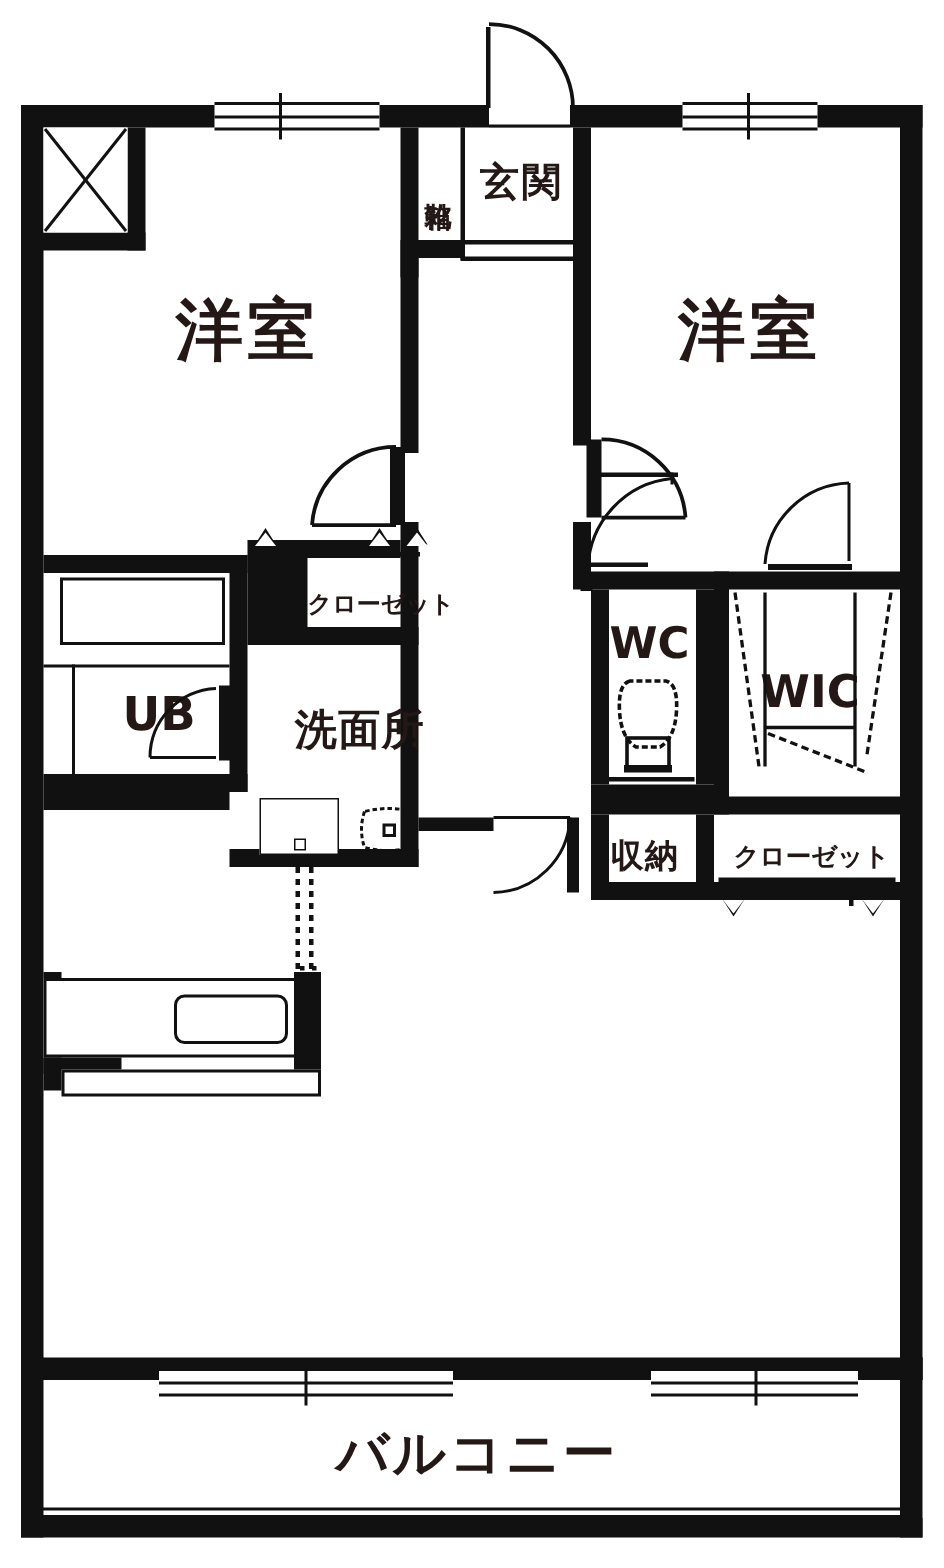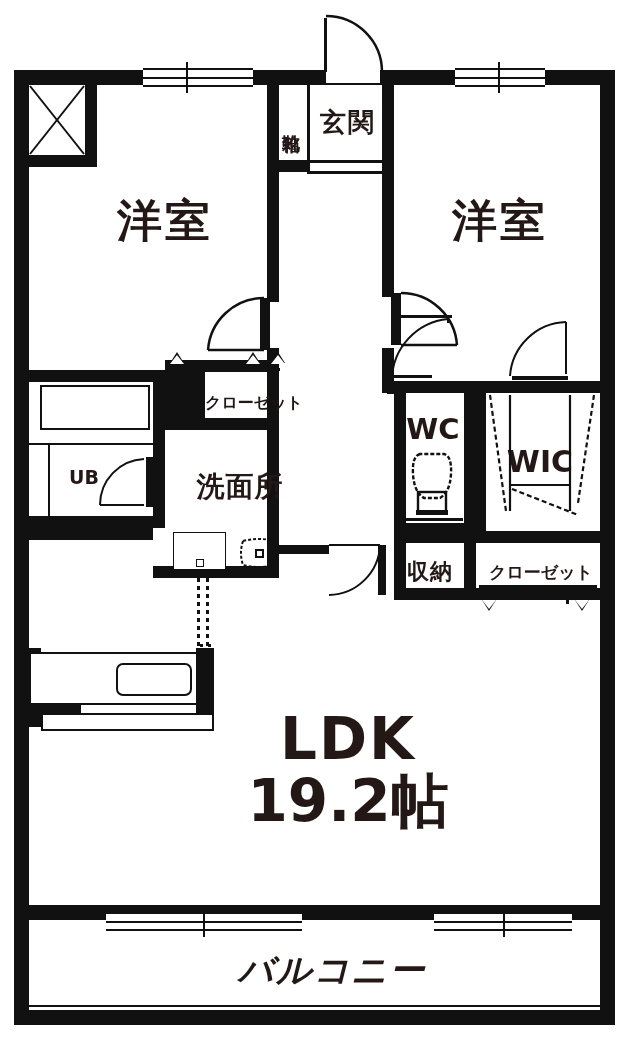--- a/index.html
+++ b/index.html
@@ -98,26 +98,22 @@
   </svg>
 
   <div class="lbl c" style="left:165px;top:220px;text-align:center;">
     <div style="font-size:45px;letter-spacing:3px;">洋室</div>
   </div>
 
   <div class="lbl c" style="left:500px;top:220px;text-align:center;">
     <div style="font-size:45px;letter-spacing:3px;">洋室</div>
   </div>
 
-  <div class="lbl c" style="left:348px;top:770px;text-align:center;">
-    <div style="font-size:58px;letter-spacing:2px;">LDK</div>
-    <div style="font-size:58px;margin-top:4px;letter-spacing:0px;">19.2帖</div>
-  </div>
-
-  <div class="lbl c" style="left:332px;top:970px;font-style:italic;">
+
+  <div class="lbl c" style="left:318px;top:970px;">
     <span style="font-size:35px;letter-spacing:2px;">バルコニー</span>
   </div>
 
   <div class="w" style="left:165px;top:360px;width:102px;height:12px;"></div>
   <div class="w" style="left:165px;top:372px;width:40px;height:46px;"></div>
   <div class="w" style="left:165px;top:418px;width:114px;height:12px;"></div>
   <div class="tw" style="left:168px;top:368px;width:112px;height:3px;"></div>
 
   <div class="tri triu" style="left:170px;top:352px;"></div>
   <div class="triuw" style="left:170px;top:355px;"></div>
@@ -126,21 +122,21 @@
   <div class="tri triu" style="left:271px;top:352px;"></div>
   <div class="triuw" style="left:271px;top:355px;"></div>
   <span class="lbl c" style="left:254px;top:403px;font-size:16px;letter-spacing:0px;">クローゼット</span>
 
   <div class="w" style="left:29px;top:370px;width:136px;height:12px;"></div>
   <div class="w" style="left:153px;top:370px;width:12px;height:158px;"></div>
   <div class="w" style="left:29px;top:516px;width:136px;height:12px;"></div>
   <div class="thinbox" style="left:40px;top:385px;width:110px;height:45px;"></div>
   <div class="tw" style="left:29px;top:443px;width:124px;height:2px;"></div>
   <div class="tw" style="left:48px;top:443px;width:2px;height:73px;"></div>
-  <span class="lbl c" style="left:84px;top:477px;font-size:19px;">UB</span>
+  <span class="lbl c" style="left:106px;top:477px;font-size:31px;">UB</span>
   <div class="sleaf" style="left:146px;top:457px;width:8px;height:50px;"></div>
   <svg style="position:absolute;left:98px;top:457px;width:50px;height:52px;overflow:visible;">
     <path d="M 46 2 A 46 46 0 0 0 2 48" fill="none" stroke="#111" stroke-width="2"></path>
     <line x1="2" y1="48" x2="46" y2="48" stroke="#111" stroke-width="2"></line>
   </svg>
 
   <div class="w" style="left:267px;top:458px;width:12px;height:120px;"></div>
   <div class="w" style="left:153px;top:566px;width:126px;height:12px;"></div>
   <span class="lbl c" style="left:240px;top:487px;font-size:28px;letter-spacing:1px;">洗面所</span>
 

